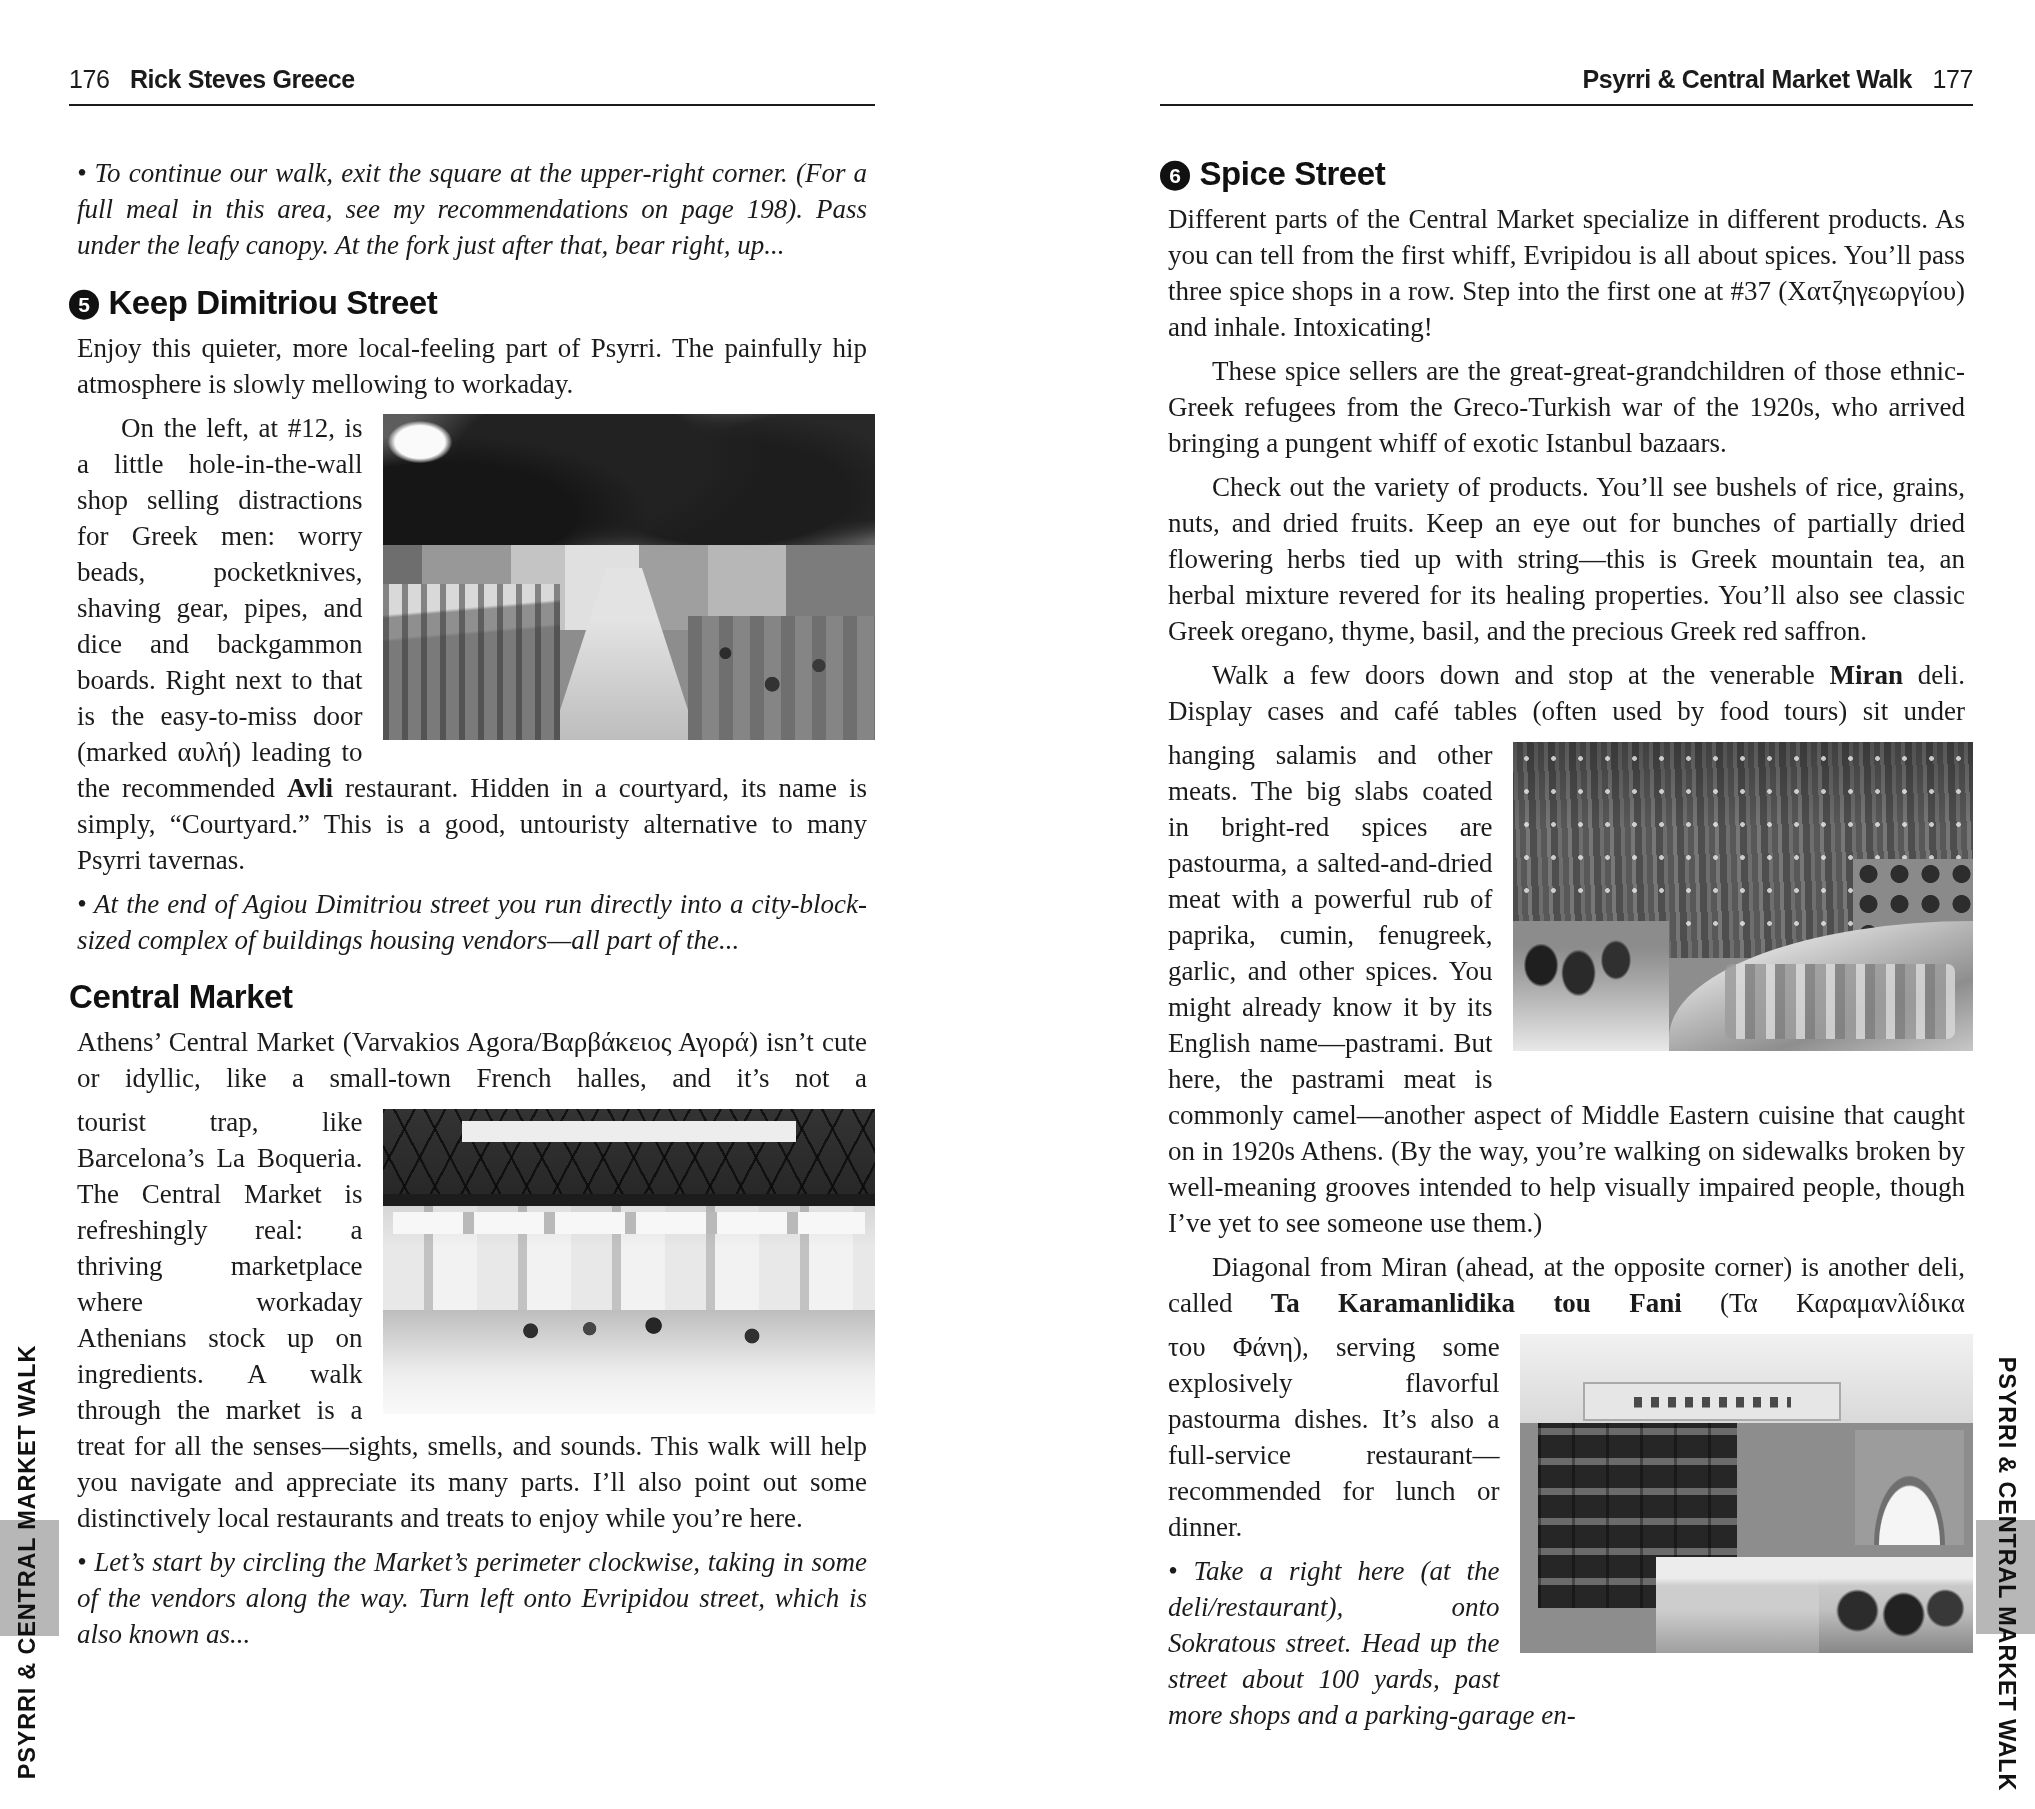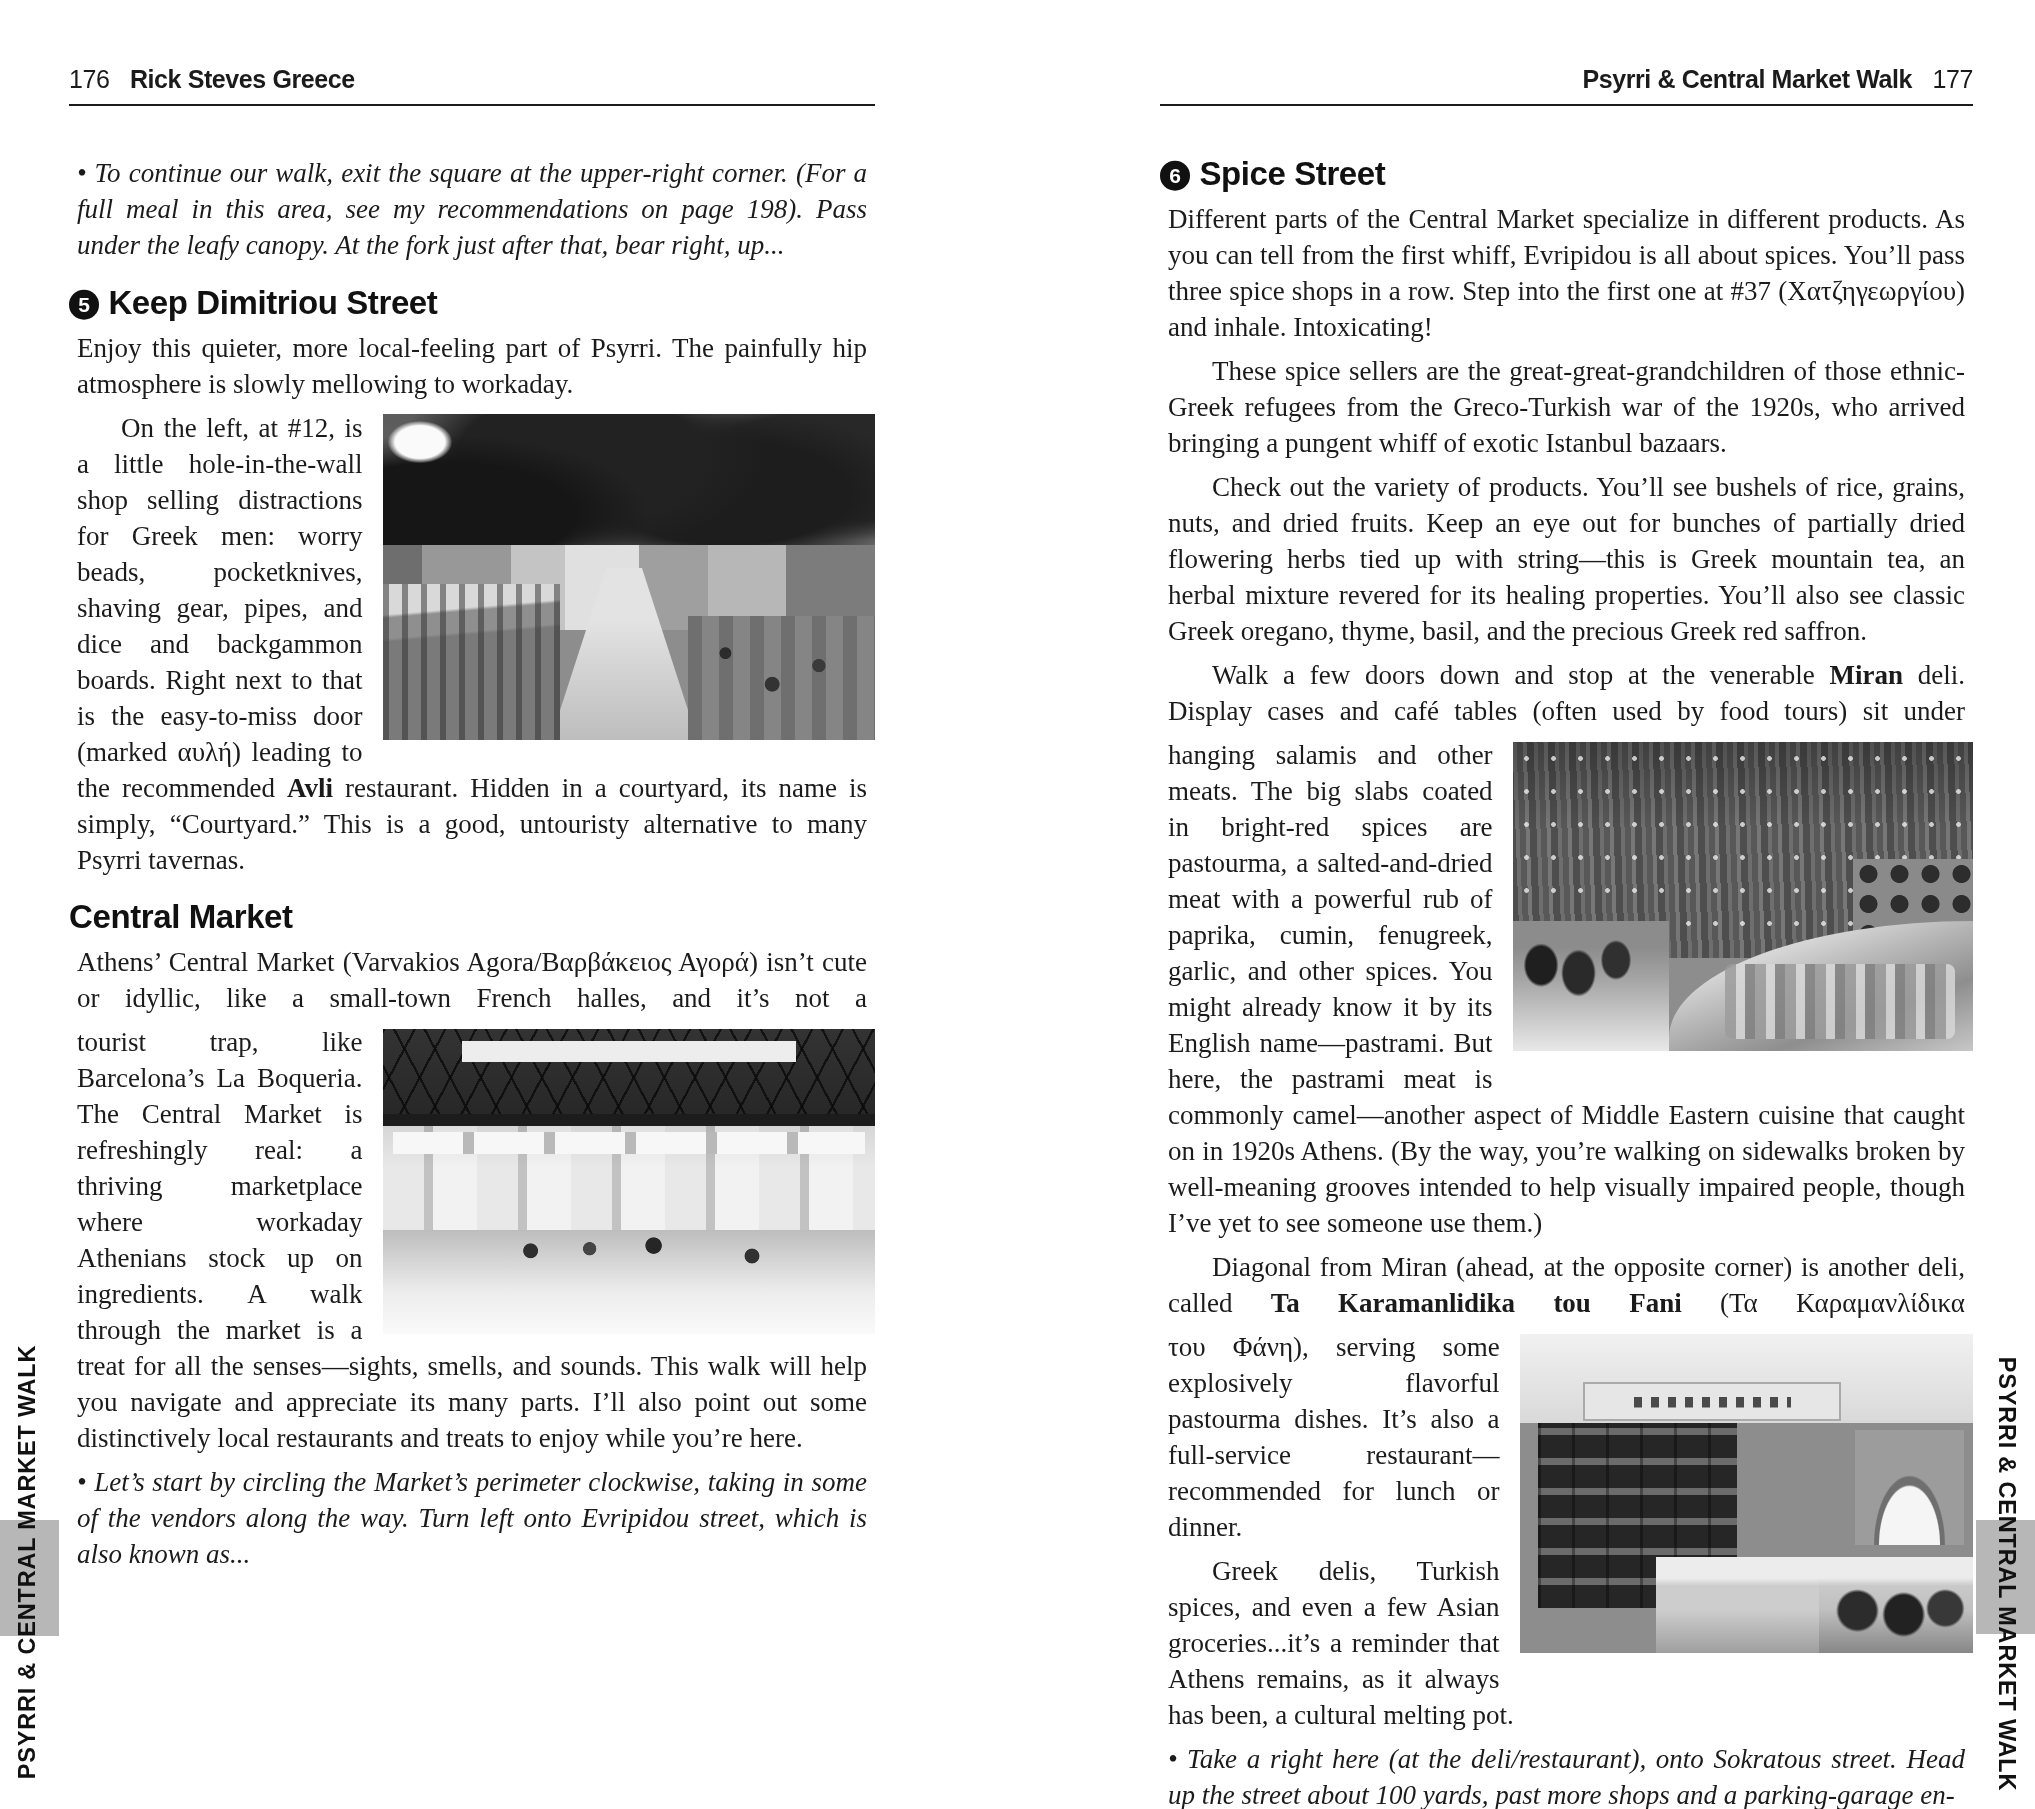--- a/index.html
+++ b/index.html
@@ -128,20 +128,21 @@
       <p class="body"><span>Enjoy this quieter, more local-feeling part of Psyrri. The painfully hip atmosphere is slowly mellowing to workaday.</span></p>
       <div class="photo v-street" style="width: 492px; height: 326px;">
         <div class="L street-1"></div>
         <div class="L street-2"></div>
         <div class="L street-3"></div>
         <div class="L street-4"></div>
         <div class="L street-5"></div>
         <div class="L street-6"></div>
       </div>
       <p class="body ind"><span>On the left, at #12, is a little hole-in-the-wall shop selling distractions for Greek men: worry beads, pocketknives, shaving gear, pipes, and dice and backgammon boards. Right next to that is the easy-to-miss door (marked </span><span class="s-greek">αυλή</span><span>) leading to the recommended </span><span class="s-bold">Avli</span><span> restaurant. Hidden in a courtyard, its name is simply, “Courtyard.” This is a good, untouristy alternative to many Psyrri tavernas.</span></p>
+      <p class="dir"><span>• At the end of Agiou Dimitriou street you run directly into a city-block-sized complex of buildings housing vendors—all part of the...</span></p>
       <h2 class="heading"><span>Central Market</span></h2>
       <p class="body fill"><span>Athens’ Central Market (Varvakios Agora/</span><span class="s-greek">Βαρβάκειος Αγορά</span><span>) isn’t cute or idyllic, like a small-town French </span><span class="s-italic">halles,</span><span> and it’s not a</span></p>
       <div class="photo v-market" style="width: 492px; height: 305px;">
         <div class="L market-1"></div>
         <div class="L market-2"></div>
         <div class="L market-3"></div>
         <div class="L market-4"></div>
         <div class="L market-5"></div>
         <div class="L market-6"></div>
       </div>
@@ -174,21 +175,20 @@
       <p class="body ind fill"><span>Diagonal from Miran (ahead, at the opposite corner) is another deli, called </span><span class="s-bold">Ta Karamanlidika tou Fani</span><span> (</span><span class="s-greek">Τα Καραμανλίδικα</span></p>
       <div class="photo v-deli-interior" style="width: 453px; height: 319px;">
         <div class="L deli-interior-1"></div>
         <div class="L deli-interior-2"></div>
         <div class="L deli-interior-3"></div>
         <div class="L deli-interior-4"></div>
         <div class="L deli-interior-5"></div>
         <div class="L deli-interior-6"></div>
       </div>
       <p class="body"><span class="s-greek">του Φάνη</span><span>), serving some explosively flavorful </span><span class="s-italic">pastourma</span><span> dishes. It’s also a full-service restaurant—recommended for lunch or dinner.</span></p>
-      <p class="body ind"><span>Greek delis, Turkish spices, and even a few Asian groceries...it’s a reminder that Athens remains, as it always has been, a cultural melting pot.</span></p>
       <p class="dir"><span>• Take a right here (at the deli/restaurant), onto Sokratous street. Head up the street about 100 yards, past more shops and a parking-garage en-</span></p>
     </div>
 </div>
 
 <div class="tab tab-left"></div>
 <div class="tab tab-right"></div>
 <div class="side-label left">PSYRRI &amp; CENTRAL MARKET WALK</div>
 <div class="side-label right">PSYRRI &amp; CENTRAL MARKET WALK</div>
 
 

